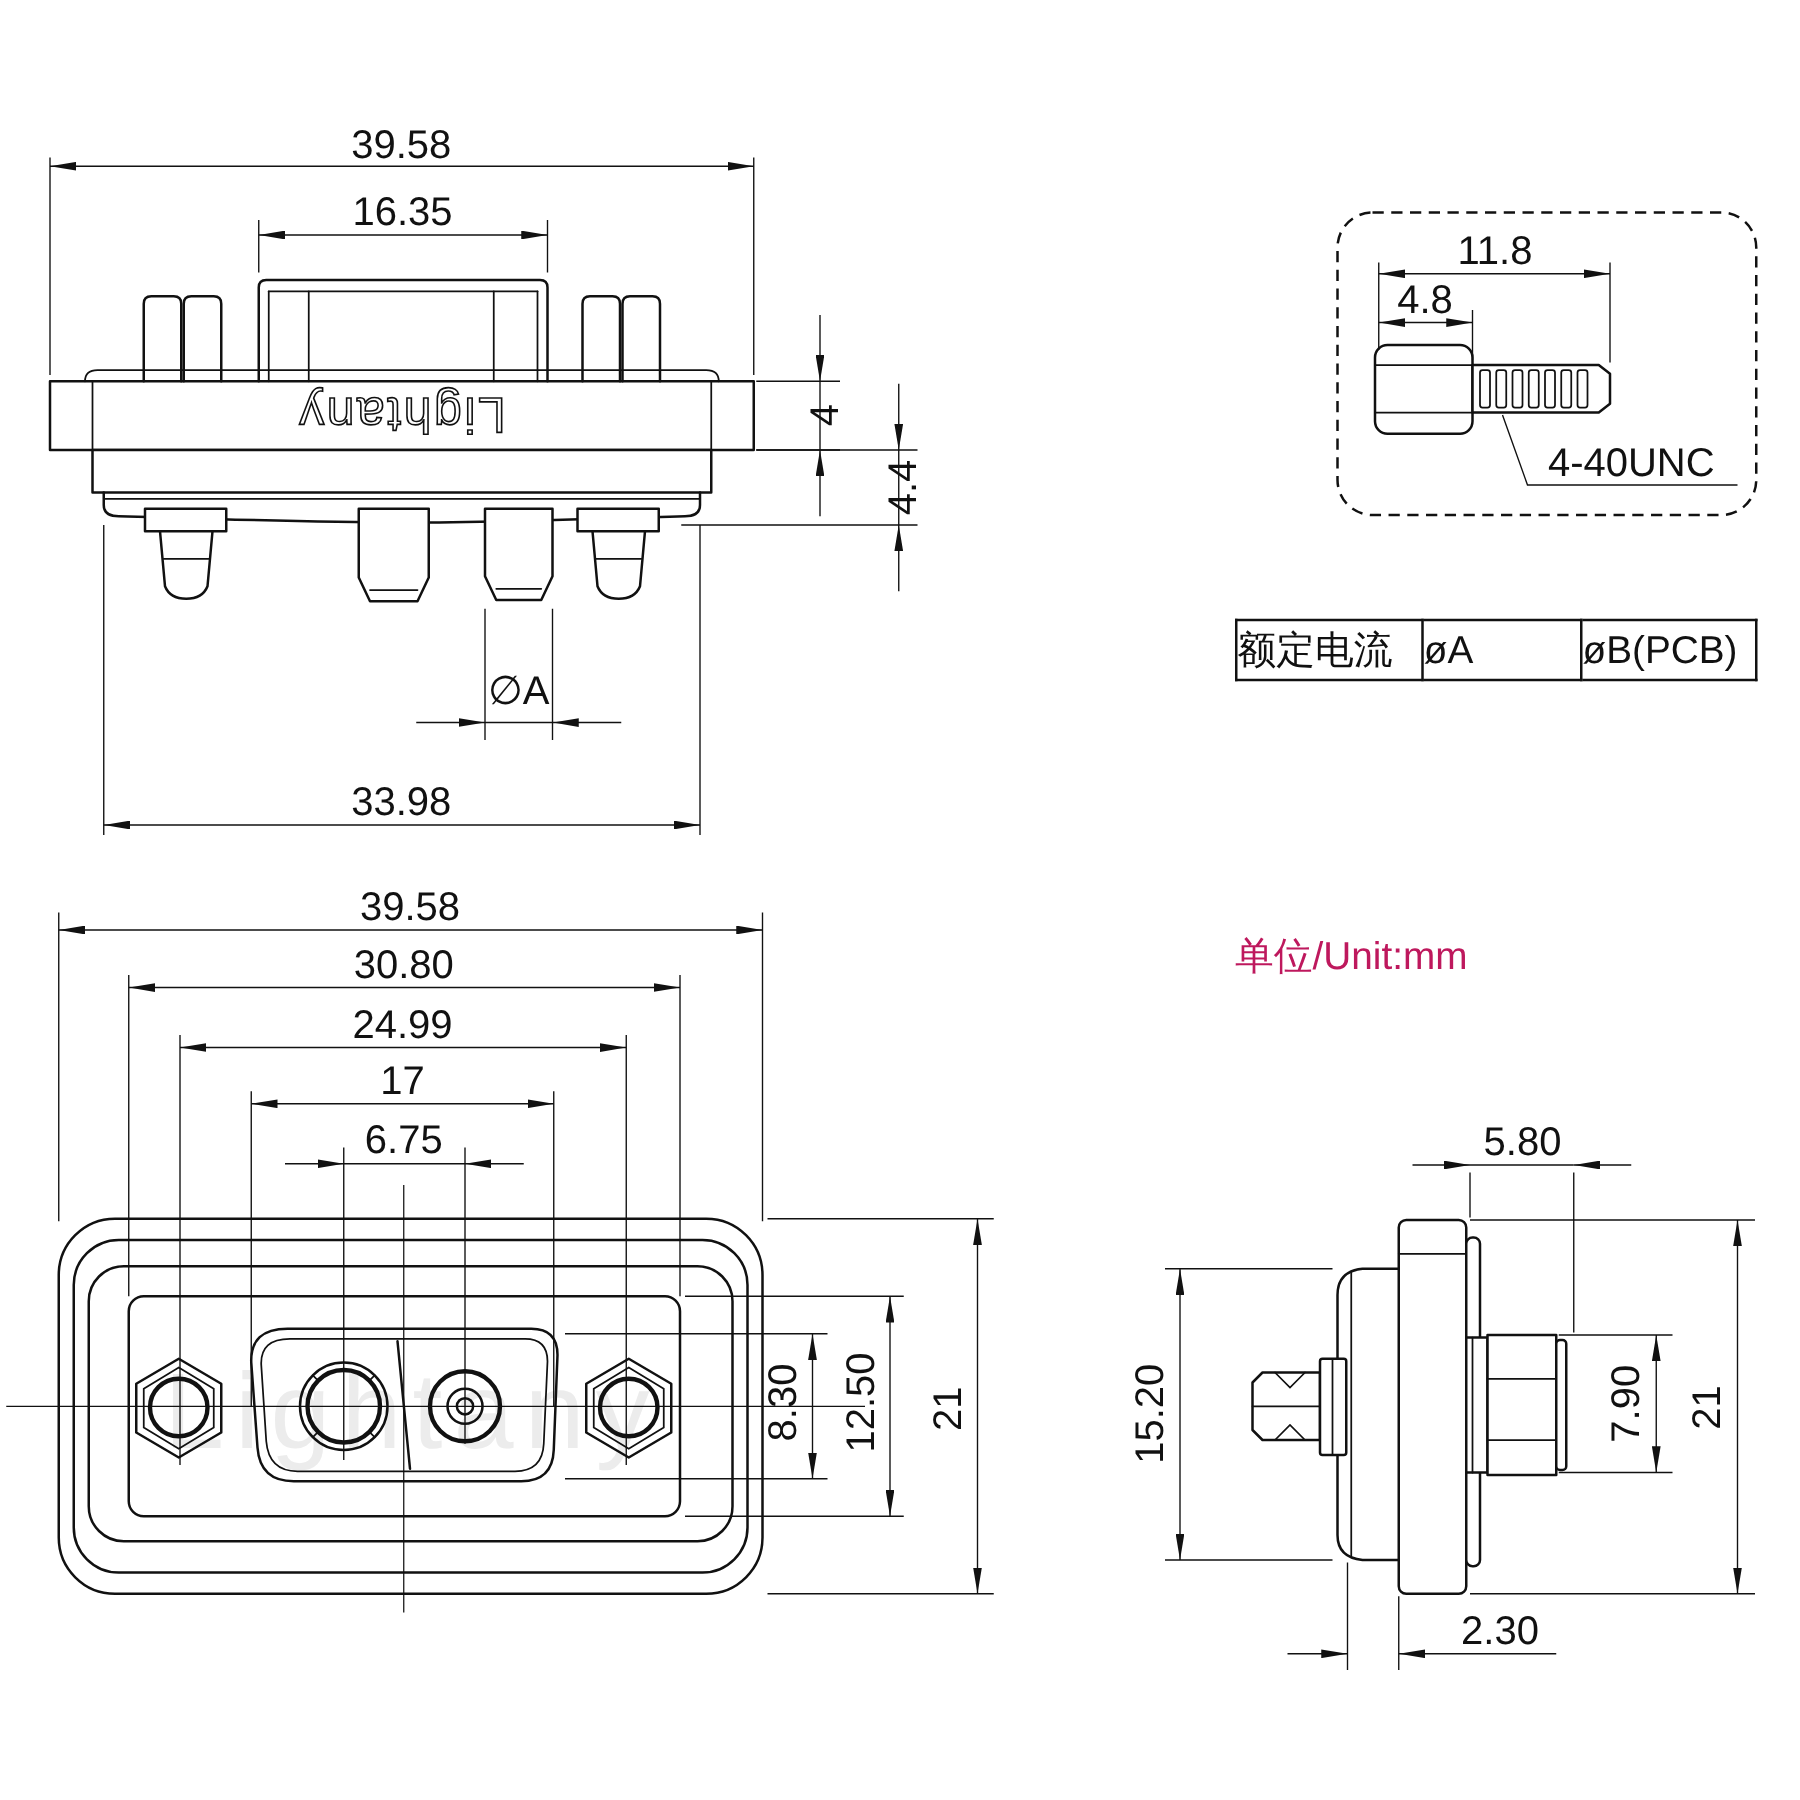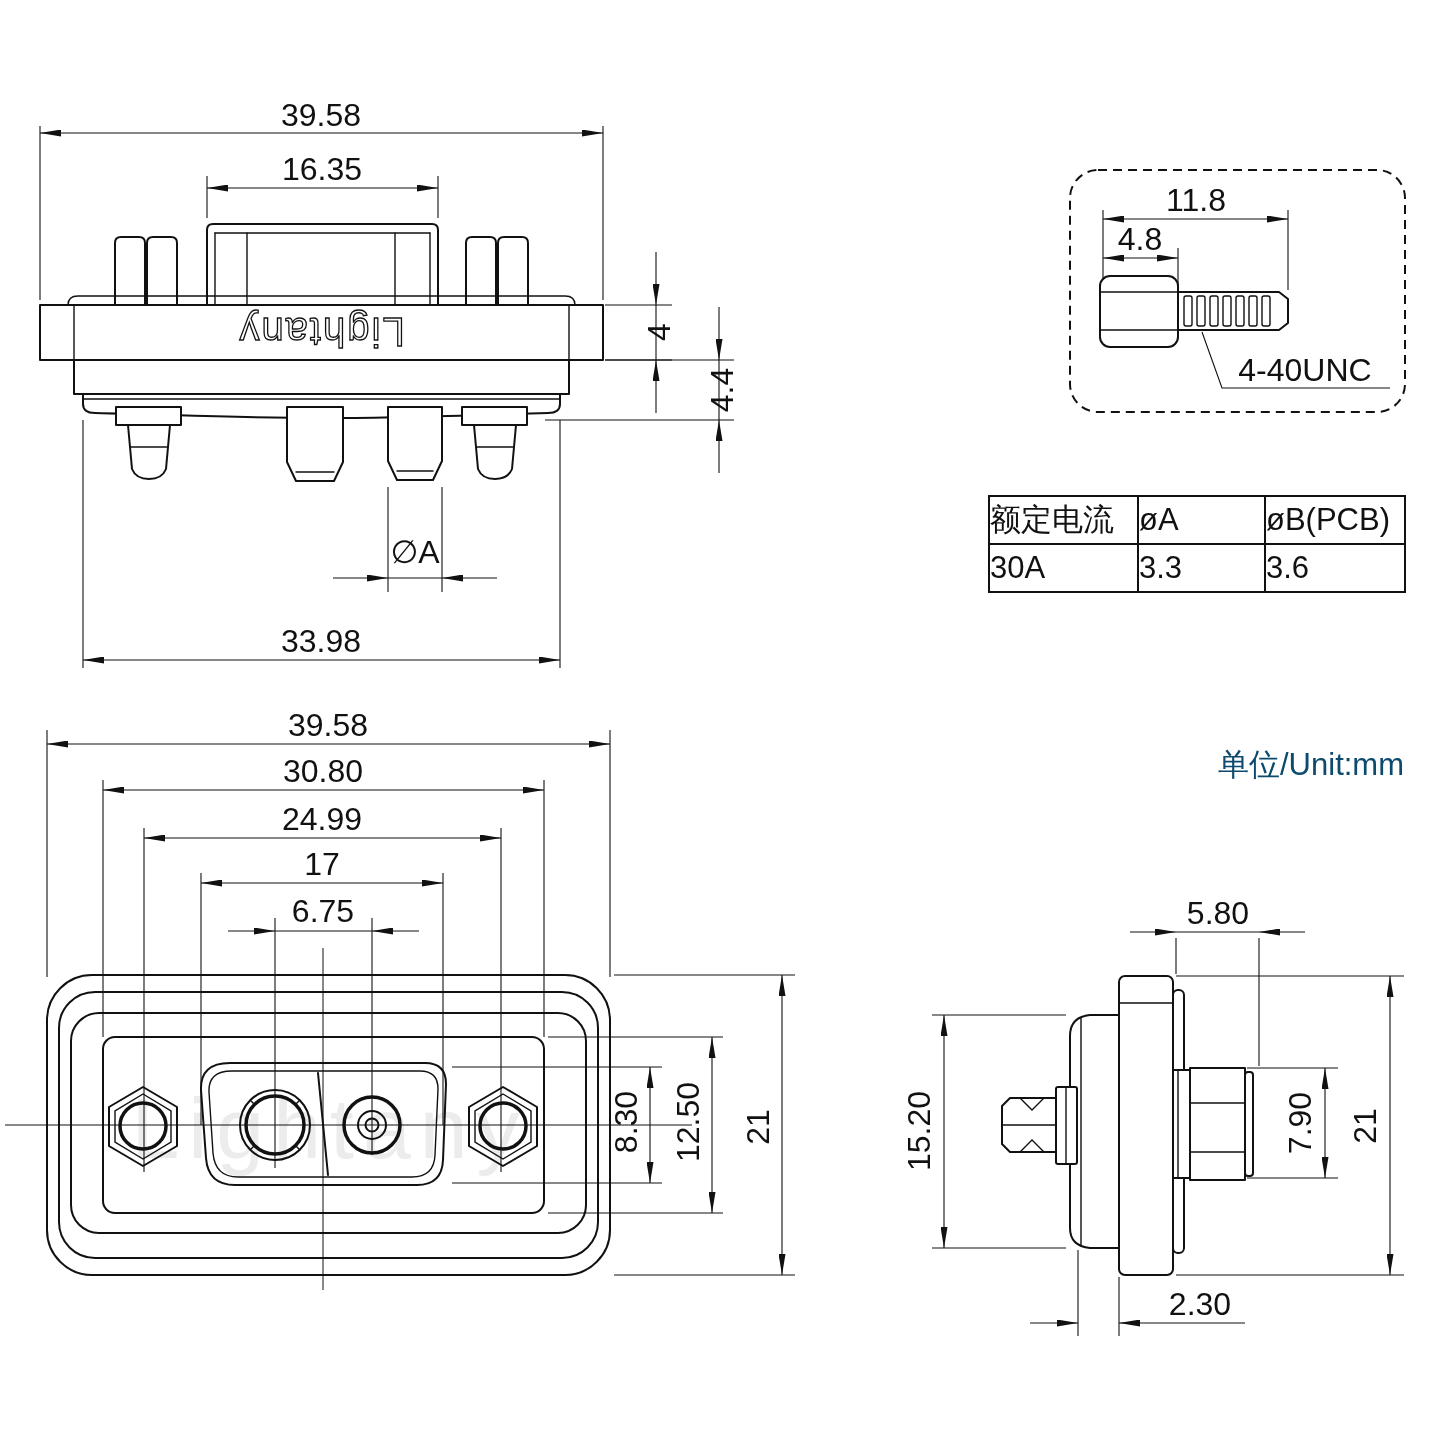--- a/index.html
+++ b/index.html
@@ -17,22 +17,22 @@
   text.dimtxt{font-family:"Liberation Sans",sans-serif;font-size:32px;fill:#111;}
   text.brandtxt{font-family:"Liberation Sans",sans-serif;font-size:40px;letter-spacing:2px;
                 fill:#ffffff;stroke:#111;stroke-width:1.3px;}
   text.wmtxt{font-family:"Liberation Sans",sans-serif;font-size:86px;letter-spacing:9px;
              fill:#ececec;stroke:none;}
   
   .spec-table{position:absolute;left:988px;top:495px;border-collapse:collapse;
               table-layout:fixed;font-size:31px;color:#111;}
   .spec-table td,.spec-table th{border:2px solid #111;text-align:left;vertical-align:middle;
               height:46px;padding:0;font-weight:normal;}
-  .unit-note{position:absolute;left:988px;top:744px;width:416px;text-align:right;
-             font-size:31px;color:#0c4a6e;}
+  .unit-note{position:absolute;left:988px;top:744px;width:416px;text-align:left;
+             font-size:31px;color:#be185d;}
 </style>
 </head>
 <body>
 
 <div class="sheet">
 
 <svg width="1440" height="1440" viewBox="0 0 1440 1440">
   <defs>
     <marker id="arw" viewBox="0 0 12 4" refX="12" refY="2" markerWidth="21" markerHeight="7" markerUnits="userSpaceOnUse" orient="auto-start-reverse">
       <path d="M0,0 L12,2 L0,4 Z" fill="#111"></path>
@@ -288,23 +288,18 @@
         <col style="width:149px">
         <col style="width:127px">
         <col style="width:140px">
       </colgroup>
     <tbody>
         <tr>
       <th>额定电流</th>
       <th>øA</th>
       <th>øB(PCB)</th>
     </tr>
-    <tr>
-      <td>30A</td>
-      <td>3.3</td>
-      <td>3.6</td>
-    </tr>
   </tbody>
     </table>
 
   <div class="unit-note">单位/Unit:mm</div>
 
 </div>
 
 </body></html>

